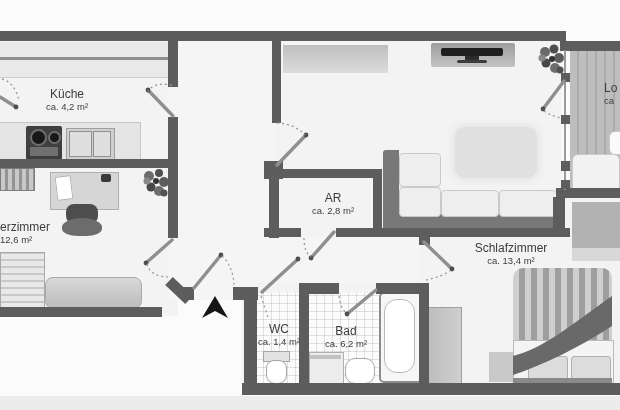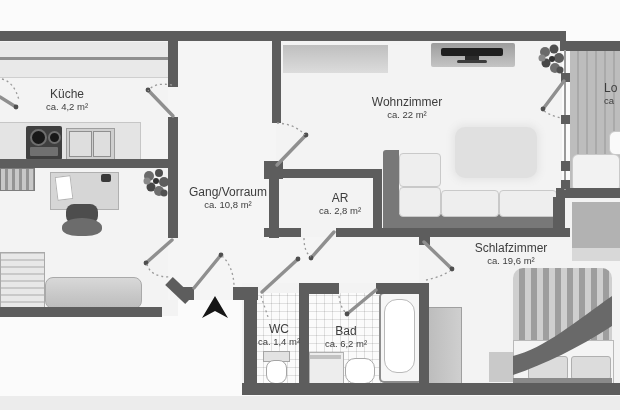--- a/index.html
+++ b/index.html
@@ -195,39 +195,35 @@
       <path d="M426,280 Q438,278 450,271"></path>
       <path d="M544,111 Q553,117 562,118"></path>
     </g>
   </svg>
 
   <div class="lbl" style="left:67px;top:88px;">
     <div class="nm">Küche</div>
     <div class="ar">ca. 4,2 m²</div>
   </div>
 
-
-  <div class="lbl" style="left:228px;top:186px;">
-    <div class="nm">Gang/Vorraum</div>
-    <div class="ar">ca. 10,8 m²</div>
-  </div>
-
-  <div class="lbl" style="left:407px;top:96px;">
-    <div class="nm">Wohnzimmer</div>
-    <div class="ar">ca. 22 m²</div>
-  </div>
-
-  <div class="lbl" style="left:340px;top:192px;">
+  <div class="lbl-left" style="left:0;top:221px;">
+    <div class="nm">erzimmer</div>
+    <div class="ar">12,6 m²</div>
+  </div>
+
+
+
+  <div class="lbl" style="left:333px;top:192px;">
     <div class="nm">AR</div>
     <div class="ar">ca. 2,8 m²</div>
   </div>
 
   <div class="lbl" style="left:511px;top:242px;">
     <div class="nm">Schlafzimmer</div>
-    <div class="ar">ca. 19,6 m²</div>
+    <div class="ar">ca. 13,4 m²</div>
   </div>
 
   <div class="lbl" style="left:279px;top:323px;">
     <div class="nm">WC</div>
     <div class="ar">ca. 1,4 m²</div>
   </div>
 
   <div class="lbl" style="left:346px;top:325px;">
     <div class="nm">Bad</div>
     <div class="ar">ca. 6,2 m²</div>

